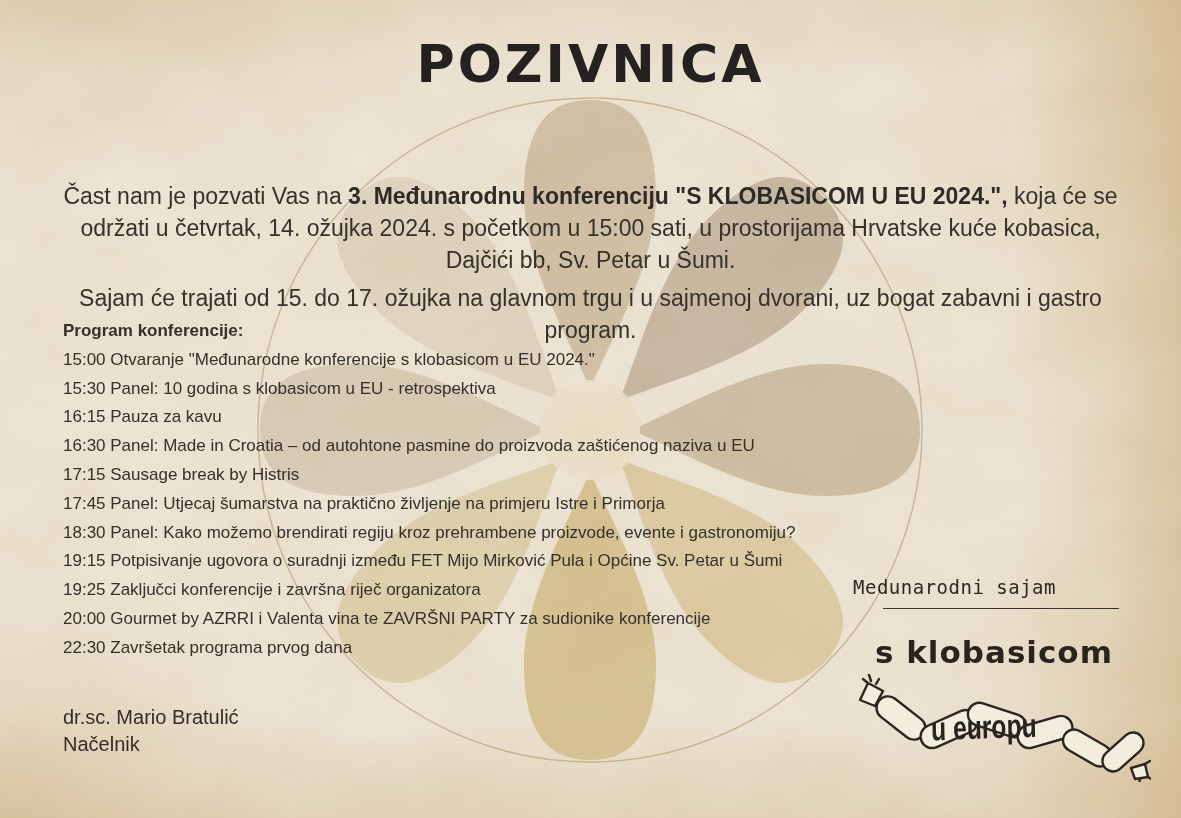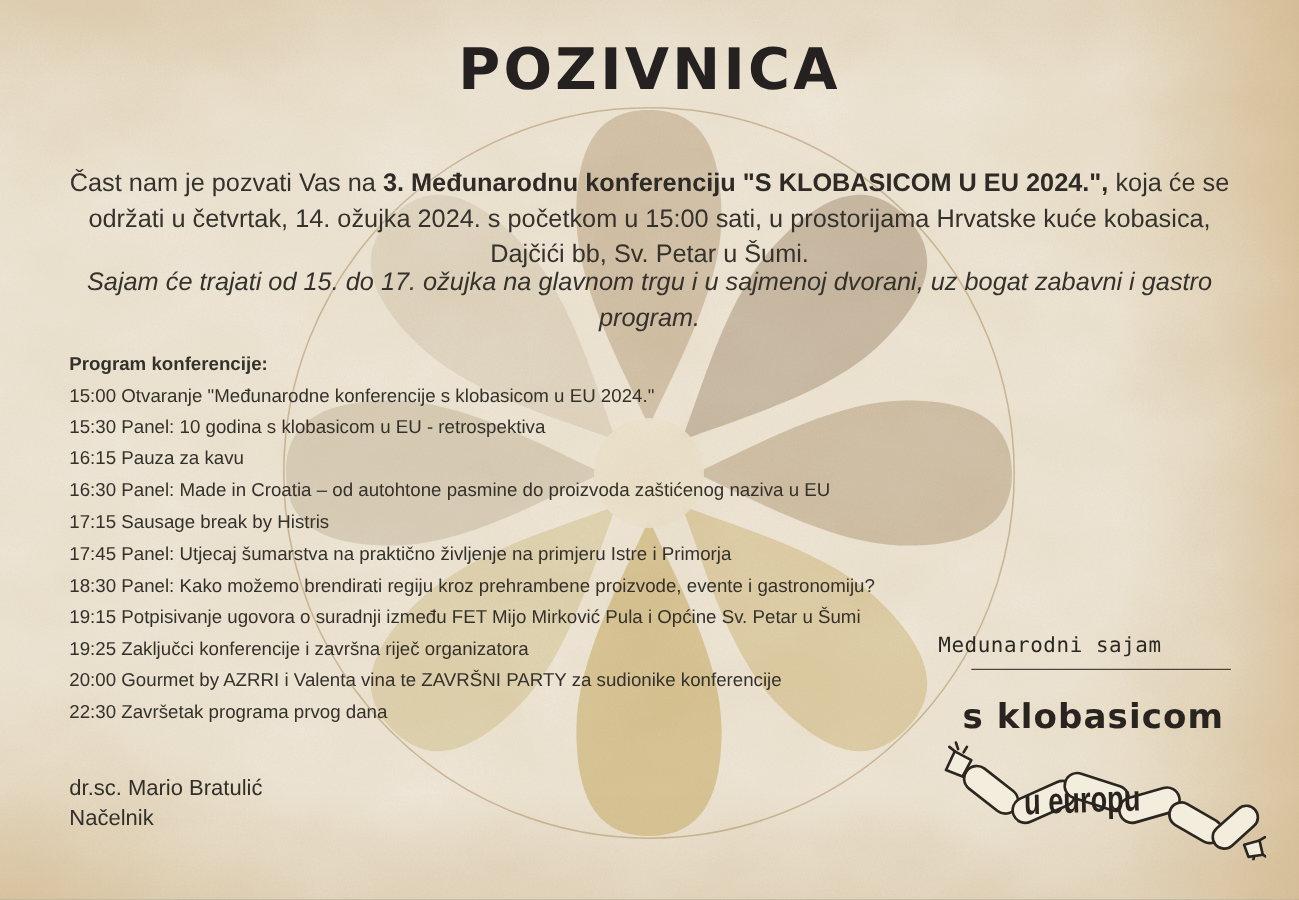--- a/index.html
+++ b/index.html
@@ -24,25 +24,25 @@
 
   .title{
     position:absolute;top:34px;left:0;width:100%;
     text-align:center;
     font-family:"DejaVu Sans","Liberation Sans",sans-serif;
     font-weight:bold;font-size:52px;letter-spacing:3px;
     color:#242120;
   }
   .intro{
     position:absolute;left:50px;width:1081px;
-    text-align:center;font-size:23px;line-height:32px;color:#35312b;
+    text-align:center;font-size:23px;line-height:32px;color:#35312b;margin-top:30px;
   }
   .intro b{font-weight:bold;color:#2e2a25;}
   .intro-1{top:150px;}
-  .intro-2{top:240px;font-style:italic;}
+  .intro-2{top:252px;}
 
   .program{position:absolute;left:63px;top:317px;font-size:17px;line-height:28.8px;white-space:nowrap;color:#34302a;}
   .program .heading{font-weight:bold;font-size:17px;}
   .program .item{font-weight:normal;}
 
   .signature{position:absolute;left:63px;top:704px;font-size:20px;line-height:27px;color:#322e28;}
 
   .logo{position:absolute;left:853px;top:576px;width:300px;color:#2a2621;}
   .logo .fair{
     font-family:"DejaVu Sans Mono","Liberation Mono",monospace;

